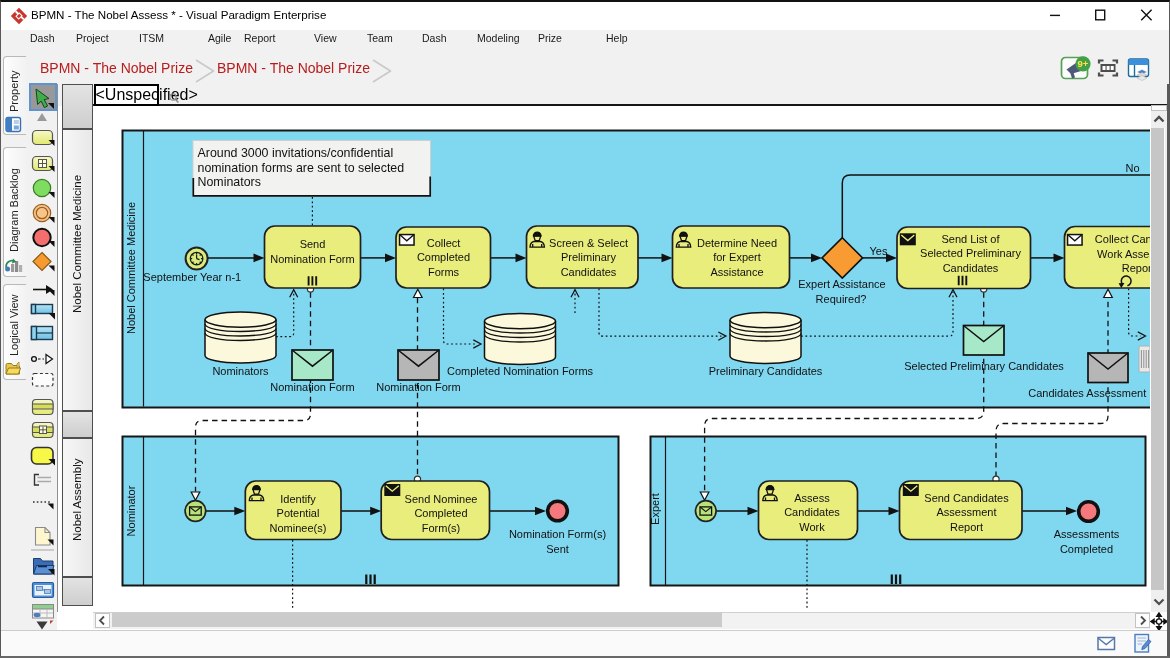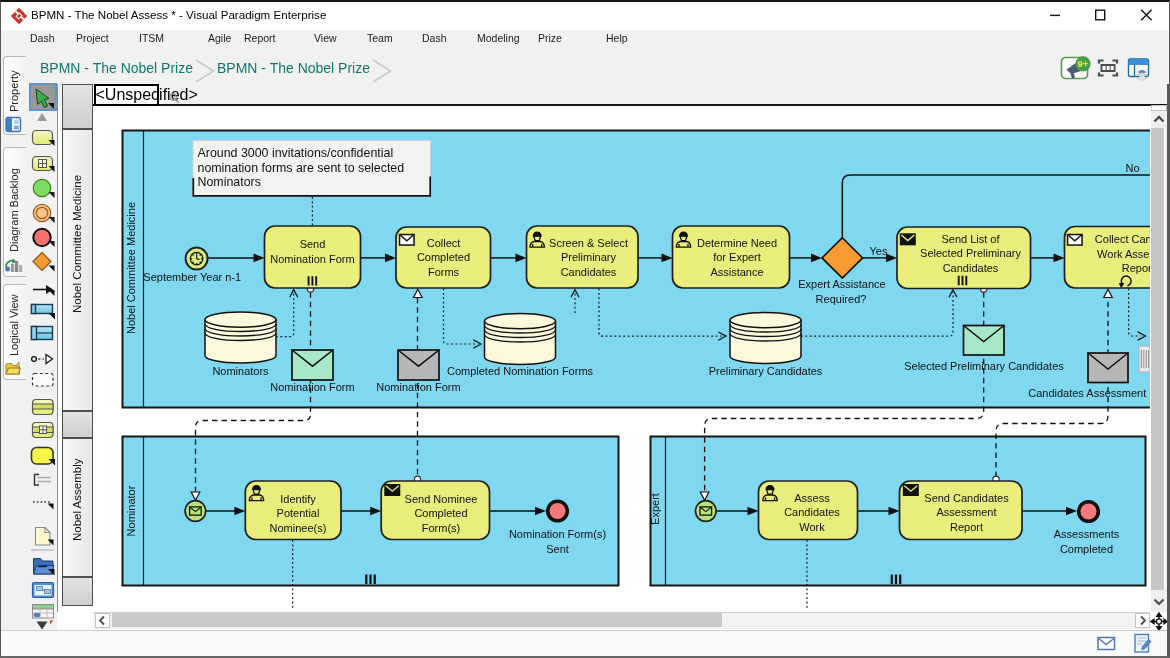--- a/index.html
+++ b/index.html
@@ -3,21 +3,21 @@
 <style>
 *{margin:0;padding:0;box-sizing:border-box}
 html,body{width:1170px;height:658px;overflow:hidden}
 body{font-family:"Liberation Sans",sans-serif;background:#fff;position:relative}
 .abs{position:absolute}
 #frame{position:absolute;left:0;top:0;width:1170px;height:658px;border:1px solid #585858;border-top:2px solid #111;border-bottom:2px solid #686868}
 #titlebar{position:absolute;left:1px;top:2px;width:1168px;height:28px;background:#fff}
 #title{position:absolute;left:31px;top:8px;font-size:11.6px;color:#000}
 #menubar{position:absolute;left:1px;top:30px;width:1168px;height:76px;background:#f1f1f1}
 .mi{position:absolute;top:32px;font-size:10.5px;color:#1a1a1a}
-.crumbtxt{position:absolute;top:60px;font-size:14px;color:#0f766e}
+.crumbtxt{position:absolute;top:60px;font-size:14px;color:#b91c1c}
 #tabcol{position:absolute;left:1px;top:50px;width:26px;height:580px;background:#f1f1f1}
 .vtab{position:absolute;left:3px;width:23px;background:linear-gradient(90deg,#fdfdfd,#f2f2f2);border:1px solid #b9b9b9;border-right:none;border-radius:4px 0 0 4px}
 .vtab span{position:absolute;left:4px;font-size:11px;color:#222;transform:rotate(-90deg);transform-origin:0 0;white-space:nowrap}
 #canvas{position:absolute;left:58px;top:106px;width:1092px;height:506px;background:#fff}
 .stripbox{position:absolute;left:62px;width:31px;border:1px solid #4e4e4e}
 .striptxt{position:absolute;font-size:11.5px;color:#111;transform:rotate(-90deg);transform-origin:0 0;white-space:nowrap}
 #canvastopline{position:absolute;left:93px;top:104px;width:1075px;height:2px;background:#161616}
 #unspec{position:absolute;left:93.5px;top:84px;width:65px;height:21.5px;background:#fff;border:2px solid #000;font-size:16px;color:#000;line-height:17px;text-align:right}
 #hscroll{position:absolute;left:93px;top:611.5px;width:1057px;height:17px;background:#f2f2f2;border-top:1px solid #cfcfcf}
 #hthumb{position:absolute;left:112px;top:613px;width:610px;height:14px;background:#cbcbcb}

